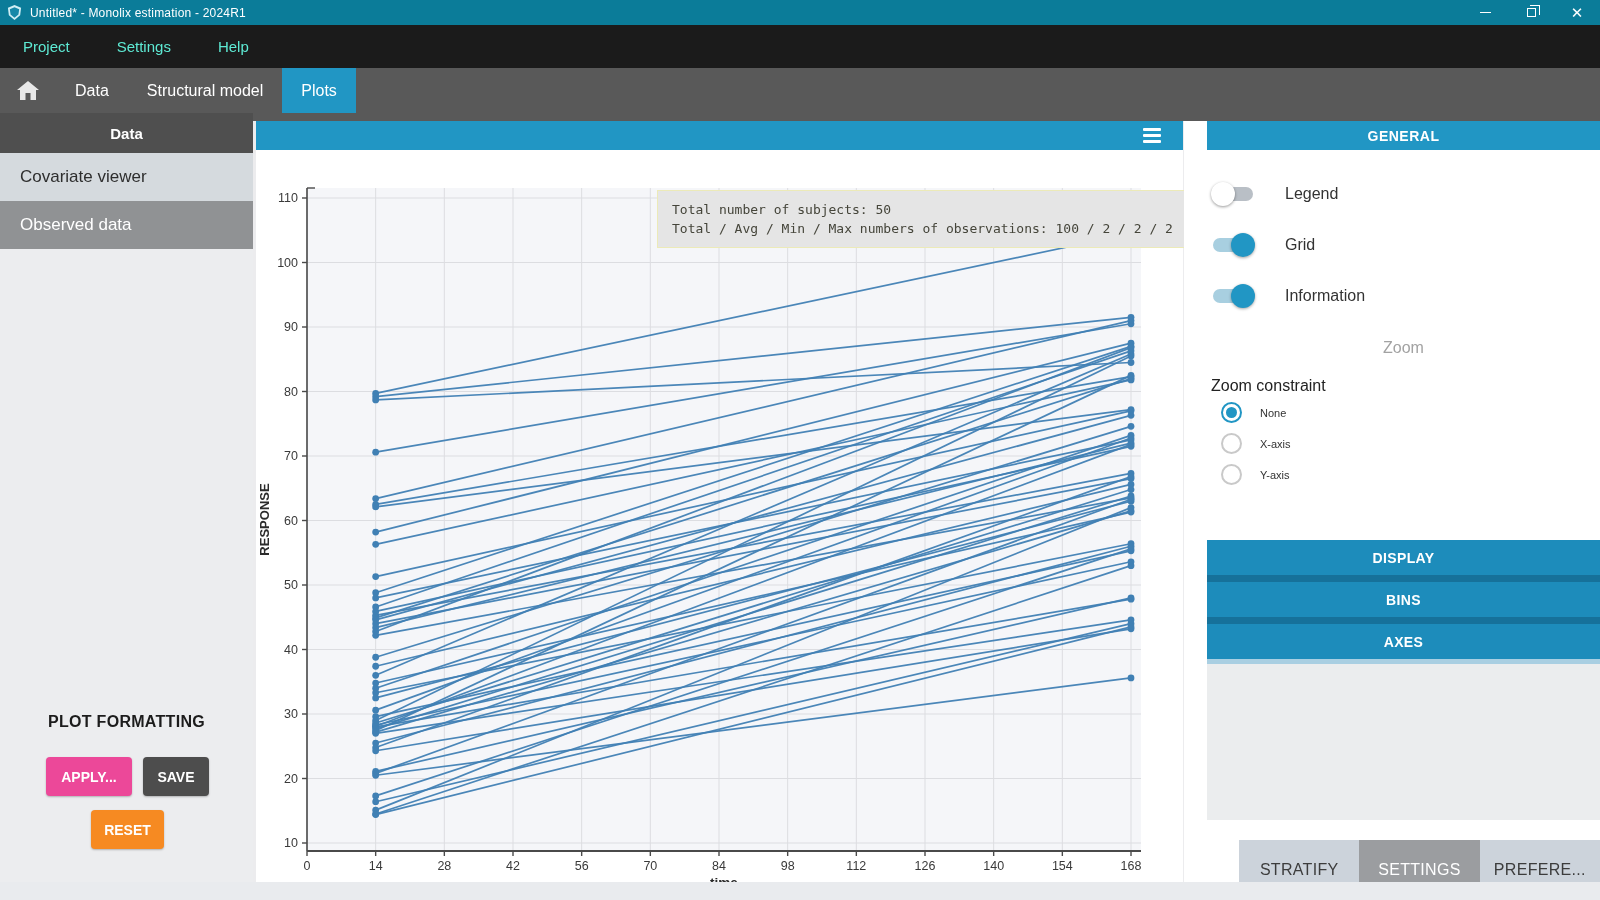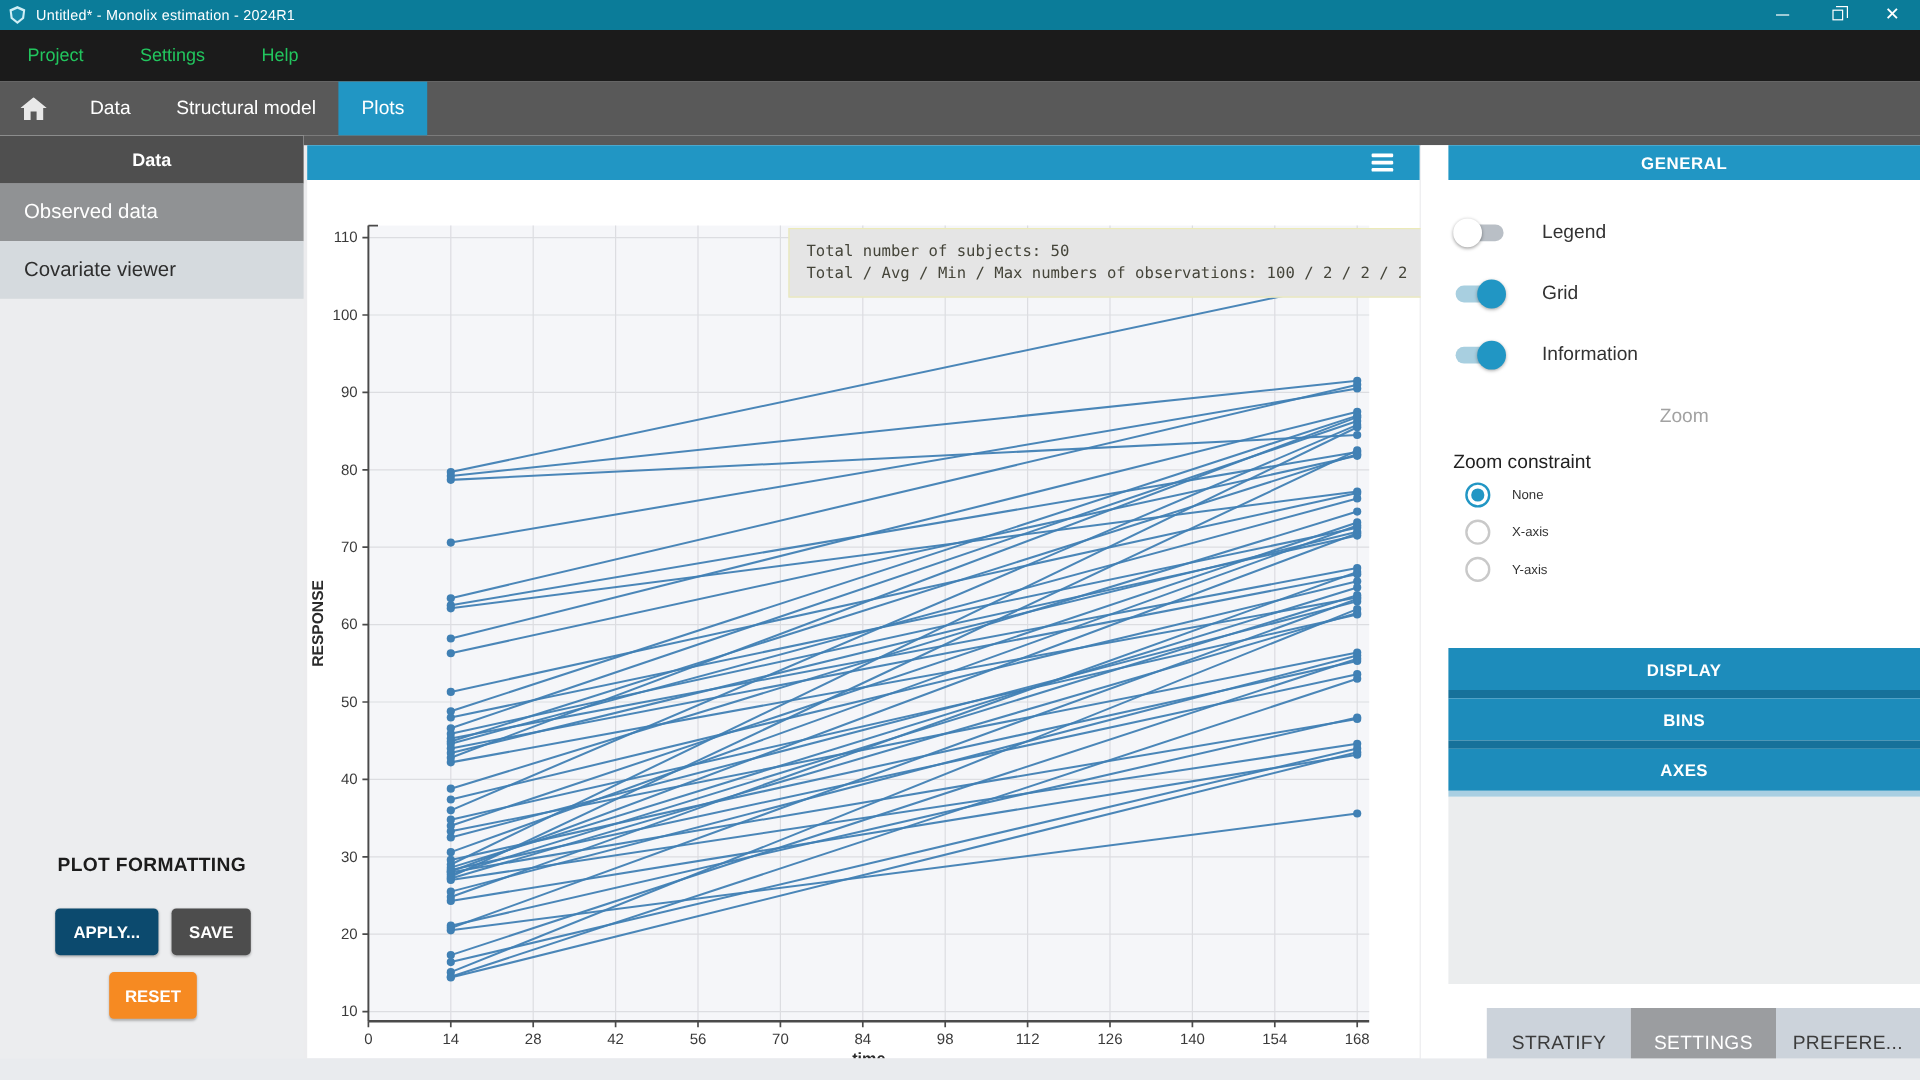--- a/index.html
+++ b/index.html
@@ -14,42 +14,42 @@
   .win-controls { position:absolute; right:0; top:0; height:25px; display:flex; }
   .win-btn { width:46px; height:25px; display:flex; align-items:center; justify-content:center; color:#fff; }
   .min-glyph { width:11px; height:1px; background:#fff; display:block; }
   .restore-glyph { width:9px; height:9px; border:1px solid #fff; position:relative; background:transparent; }
   .restore-glyph:before { content:""; position:absolute; left:2px; top:-4px; width:9px; height:9px; border:1px solid #fff; border-bottom:none; border-left:none; }
   .close-glyph { font-size:15px; line-height:1; }
 
   
   .menubar { position:absolute; left:0; top:25px; width:1600px; height:43px;
     background:#1b1b1b; display:flex; align-items:center; gap:47px; padding-left:23px; }
-  .menu-item { color:#22c55e; font-size:15px; }
+  .menu-item { color:#5eead4; font-size:15px; }
 
   
   .tabbar { position:absolute; left:0; top:68px; width:1600px; height:45px;
     background:#595959; display:flex; align-items:stretch; }
   .home-tab { width:56px; display:flex; align-items:center; justify-content:center; }
   .tab { display:flex; align-items:center; padding:0 19px; color:#fff; font-size:16px; }
   .tab.active { background:#2196c4; }
   .top-strip { position:absolute; left:253px; top:113px; width:1347px; height:8px; background:#595959; }
 
   
   .sidebar { position:absolute; left:0; top:113px; width:253px; height:787px; background:#ecedef; }
   .sidebar-header { height:40px; background:#4f4f4f; color:#fff; font-size:15px; font-weight:bold;
     display:flex; align-items:center; justify-content:center; }
   .side-item { height:48px; display:flex; align-items:center; padding-left:20px; font-size:17px; }
   .side-item.selected { background:#909294; color:#fff; }
   .side-item.normal { background:#d5dade; color:#2e2e2e; }
   .plot-formatting-title { position:absolute; left:0; top:600px; width:253px; text-align:center;
     font-size:16px; font-weight:bold; color:#1c1c1c; letter-spacing:.3px; }
   .btn { position:absolute; border:none; border-radius:4px; font-family:"Liberation Sans",sans-serif;
     font-weight:bold; font-size:14px; color:#fff; cursor:pointer; box-shadow:0 1px 2px rgba(0,0,0,.25); }
-  .btn-apply { left:46px; top:644px; width:86px; height:39px; background:#0c4a6e; }
+  .btn-apply { left:46px; top:644px; width:86px; height:39px; background:#ec4899; }
   .btn-save  { left:143px; top:644px; width:66px; height:39px; background:#4d4d4d; }
   .btn-reset { left:91px; top:697px; width:73px; height:39px; background:#f68a22; }
 
   
   .plotcard { position:absolute; left:256px; top:121px; width:927px; height:761px; background:#fff; }
   .plot-header { height:29px; background:#2196c4; position:relative; }
   .hamburger { position:absolute; right:22px; top:7px; width:18px; height:15px;
     display:flex; flex-direction:column; justify-content:space-between; cursor:pointer; }
   .hamburger span { display:block; height:3px; background:#fff; border-radius:1px; }
   .plot-body { position:relative; width:927px; height:732px; }
@@ -126,22 +126,22 @@
     </svg>
   </div>
   <div class="tab">Data</div>
   <div class="tab">Structural model</div>
   <div class="tab active">Plots</div>
 </div>
 <div class="top-strip"></div>
 
 <div class="sidebar">
   <div class="sidebar-header">Data</div>
+  <div class="side-item normal">Covariate viewer</div>
   <div class="side-item selected">Observed data</div>
-  <div class="side-item normal">Covariate viewer</div>
   <div class="plot-formatting-title">PLOT FORMATTING</div>
   <button class="btn btn-apply">APPLY...</button>
   <button class="btn btn-save">SAVE</button>
   <button class="btn btn-reset">RESET</button>
 </div>
 
 <div class="plotcard">
   <div class="plot-header">
     <div class="hamburger">
         <span></span>

